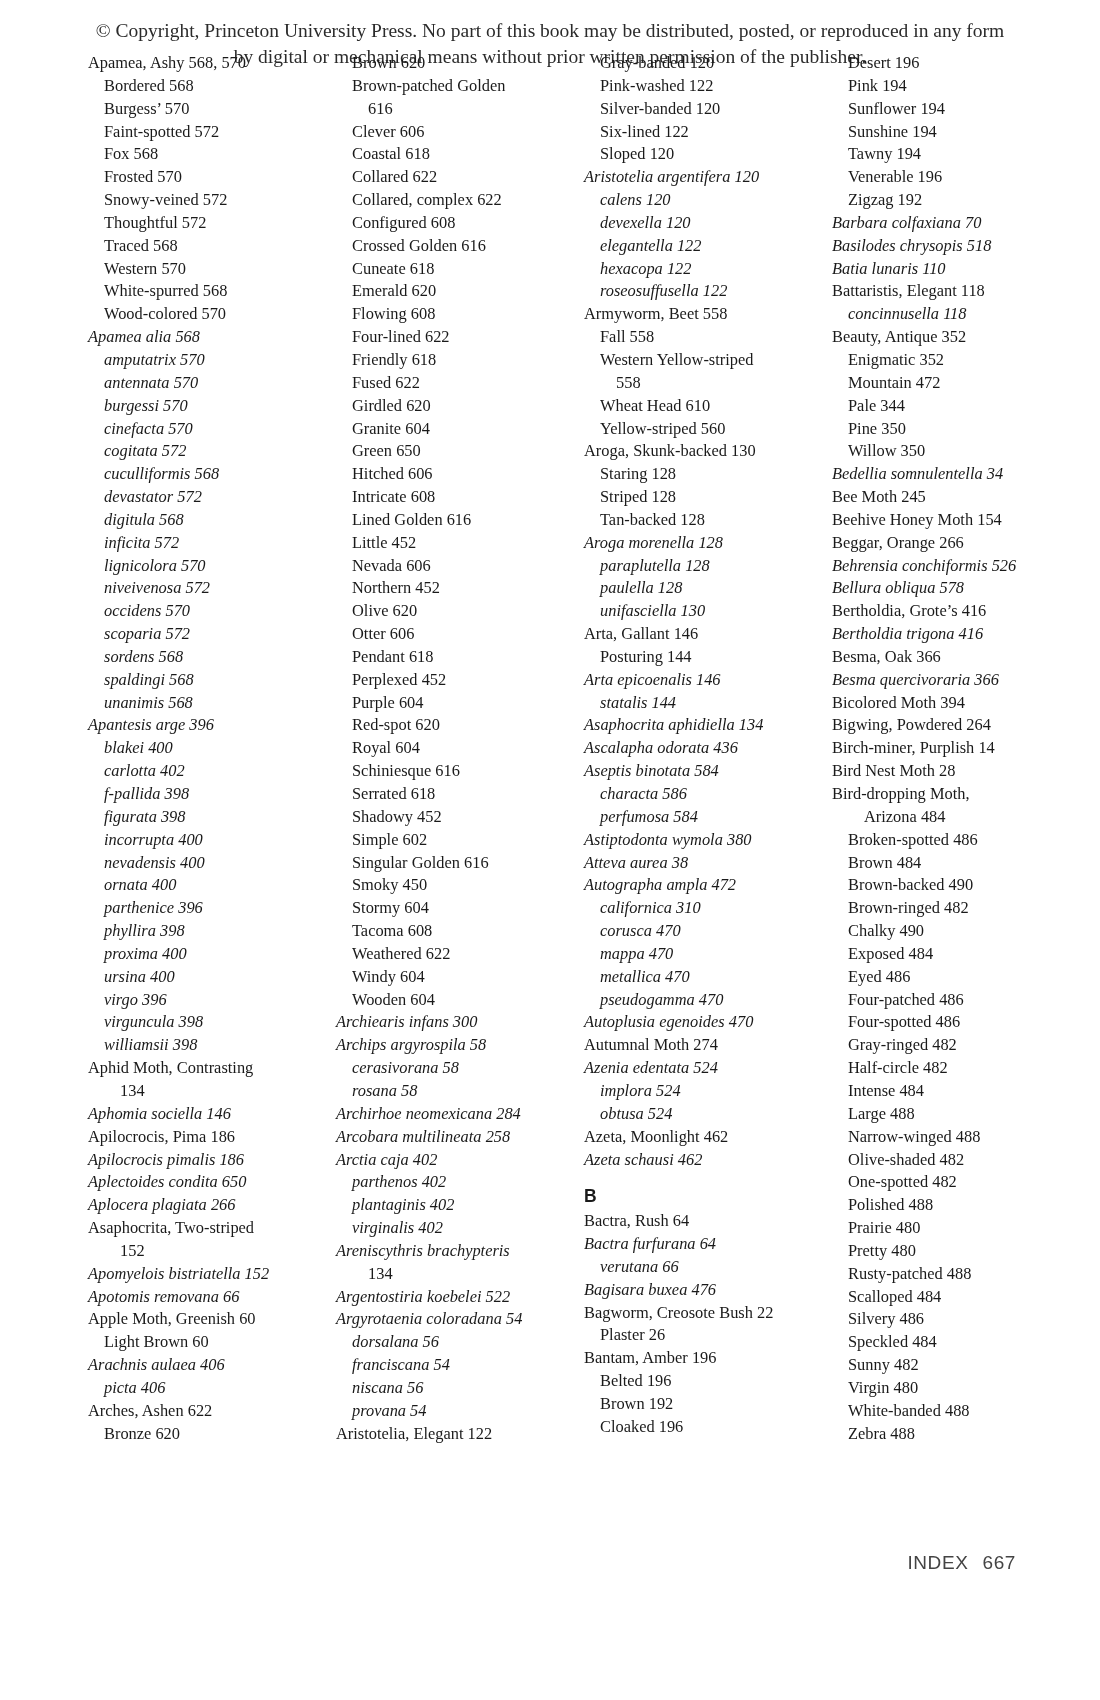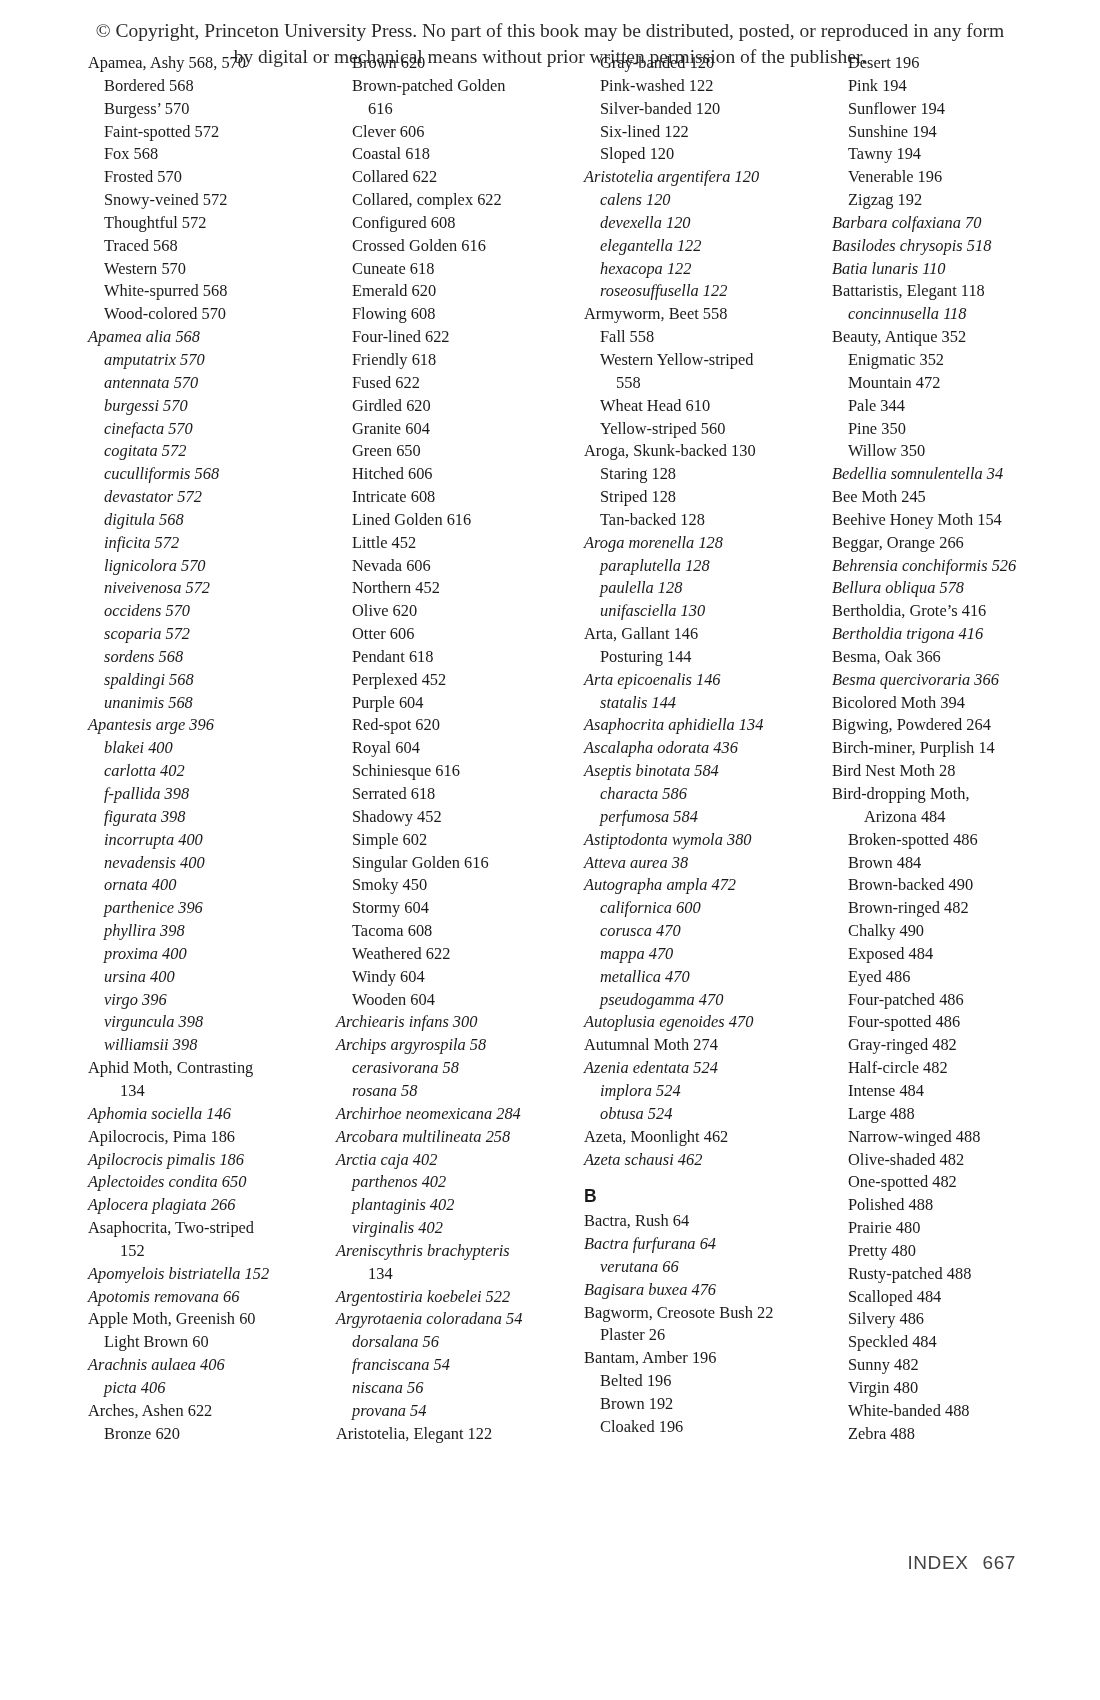--- a/index.html
+++ b/index.html
@@ -247,21 +247,21 @@
         <div class="entry lvl0 ital">Arta epicoenalis  146</div>
         <div class="entry lvl1 ital">statalis  144</div>
         <div class="entry lvl0 ital">Asaphocrita aphidiella  134</div>
         <div class="entry lvl0 ital">Ascalapha odorata  436</div>
         <div class="entry lvl0 ital">Aseptis binotata  584</div>
         <div class="entry lvl1 ital">characta  586</div>
         <div class="entry lvl1 ital">perfumosa  584</div>
         <div class="entry lvl0 ital">Astiptodonta wymola  380</div>
         <div class="entry lvl0 ital">Atteva aurea  38</div>
         <div class="entry lvl0 ital">Autographa ampla  472</div>
-        <div class="entry lvl1 ital">californica  600</div>
+        <div class="entry lvl1 ital">californica  310</div>
         <div class="entry lvl1 ital">corusca  470</div>
         <div class="entry lvl1 ital">mappa  470</div>
         <div class="entry lvl1 ital">metallica  470</div>
         <div class="entry lvl1 ital">pseudogamma  470</div>
         <div class="entry lvl0 ital">Autoplusia egenoides  470</div>
         <div class="entry lvl0">Autumnal Moth  274</div>
         <div class="entry lvl0 ital">Azenia edentata  524</div>
         <div class="entry lvl1 ital">implora  524</div>
         <div class="entry lvl1 ital">obtusa  524</div>
         <div class="entry lvl0">Azeta, Moonlight  462</div>

